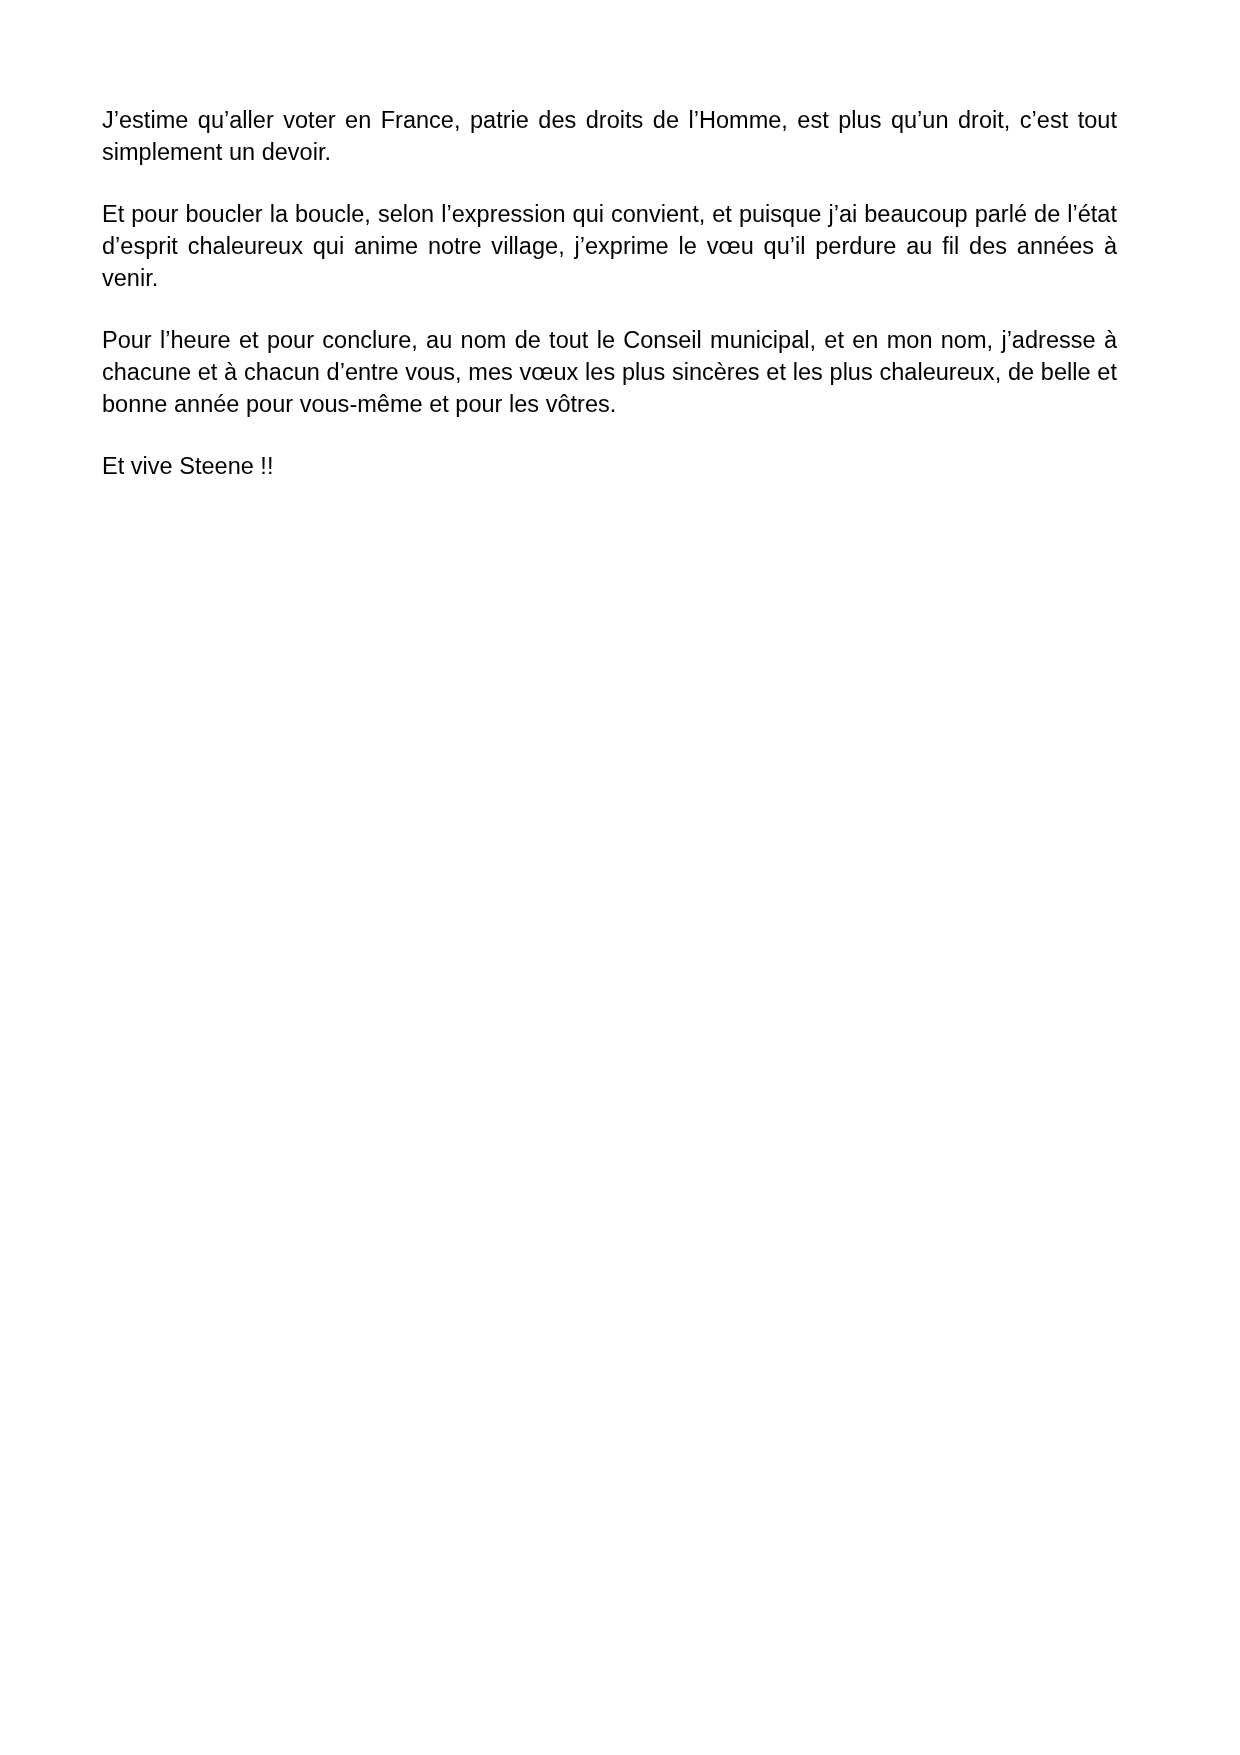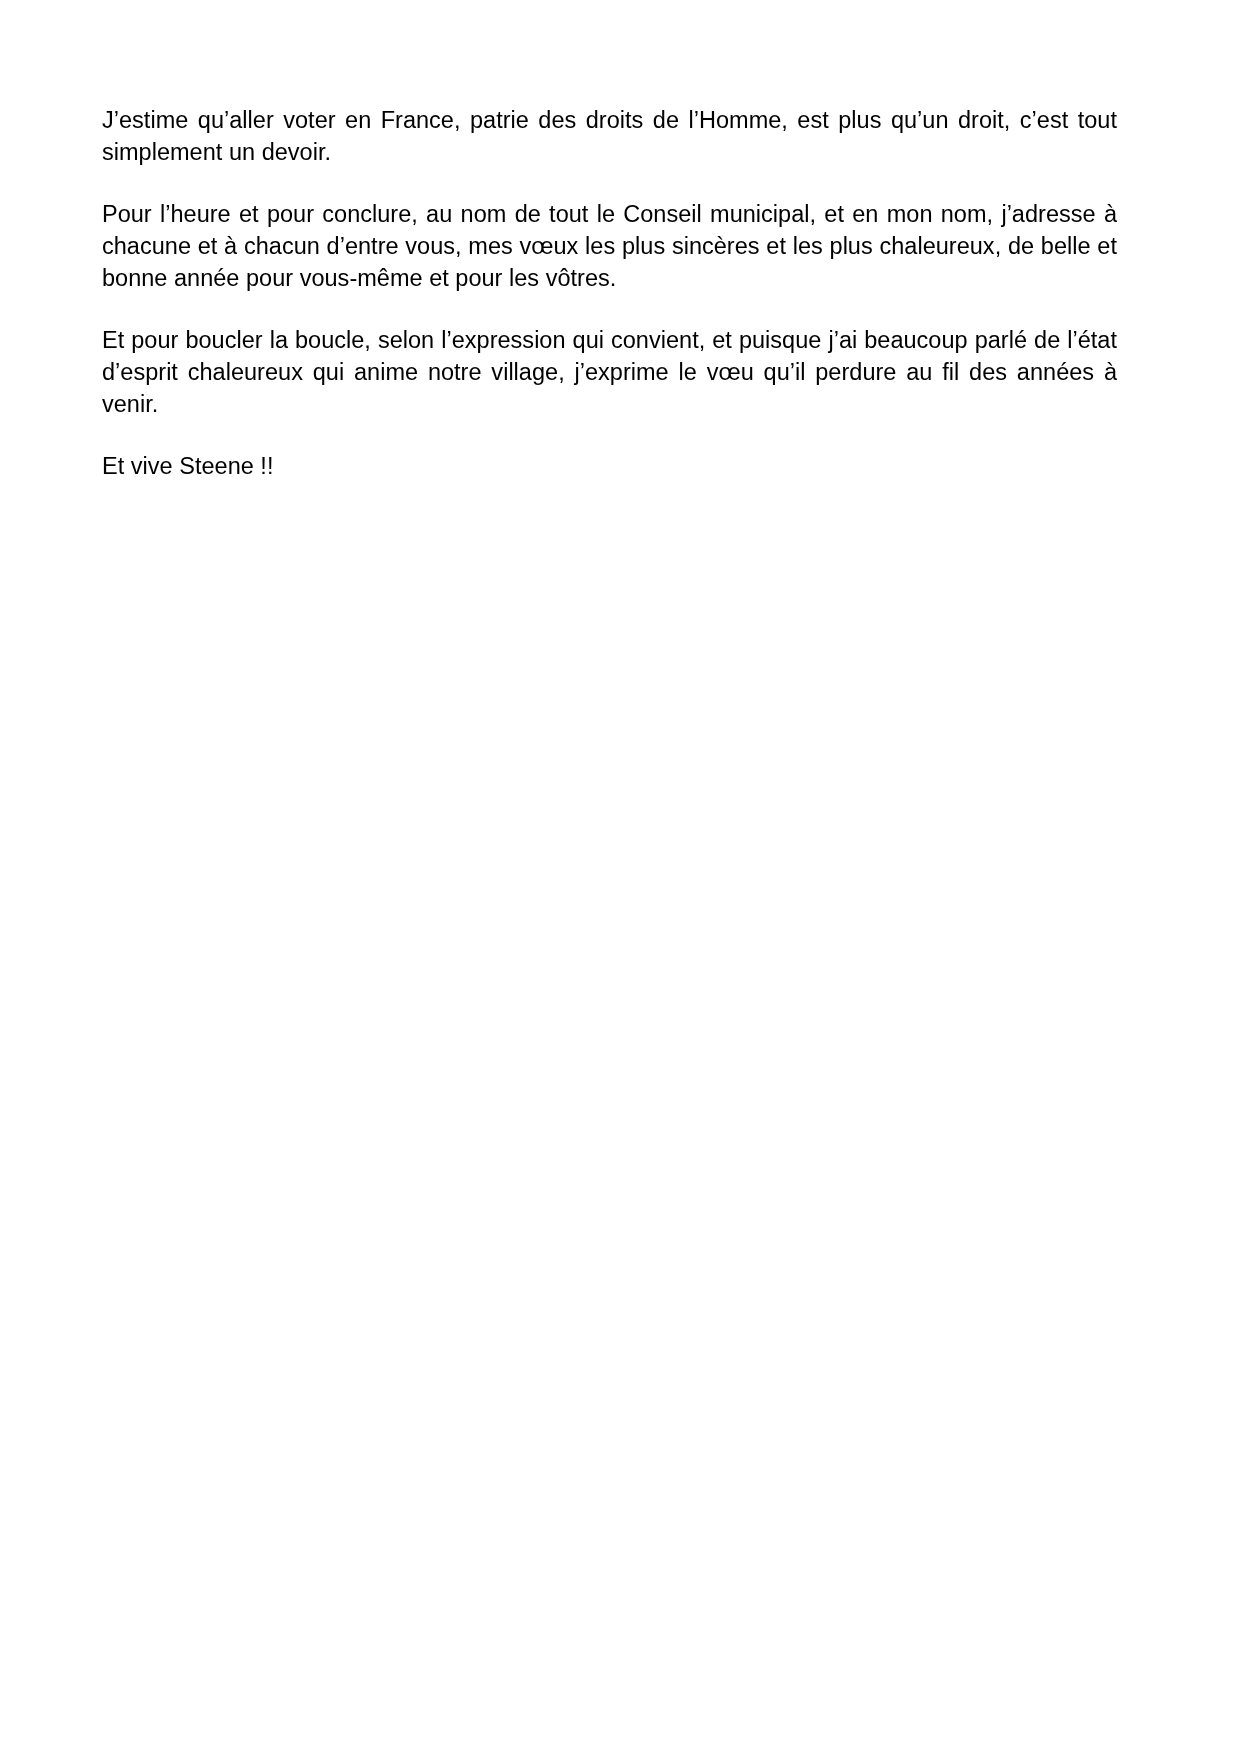--- a/index.html
+++ b/index.html
@@ -48,20 +48,20 @@
 </style>
 </head>
 <body>
 
 <div class="page">
   <div class="content">
 
     <p class="para">J’estime qu’aller voter en France, patrie des droits de l’Homme, est plus qu’un droit, c’est tout simplement un devoir.</p>
 
 
+    <p class="para">Et pour boucler la boucle, selon l’expression qui convient, et puisque j’ai beaucoup parlé de l’état d’esprit chaleureux qui anime notre village, j’exprime le vœu qu’il perdure au fil des années à venir.</p>
+
     <p class="para">Pour l’heure et pour conclure, au nom de tout le Conseil municipal, et en mon nom, j’adresse à chacune et à chacun d’entre vous, mes vœux les plus sincères et les plus chaleureux, de belle et bonne année pour vous-même et pour les vôtres.</p>
-
-    <p class="para">Et pour boucler la boucle, selon l’expression qui convient, et puisque j’ai beaucoup parlé de l’état d’esprit chaleureux qui anime notre village, j’exprime le vœu qu’il perdure au fil des années à venir.</p>
 
     <p class="para last">Et vive Steene !!</p>
 
   </div>
 </div>
 
 </body></html>

